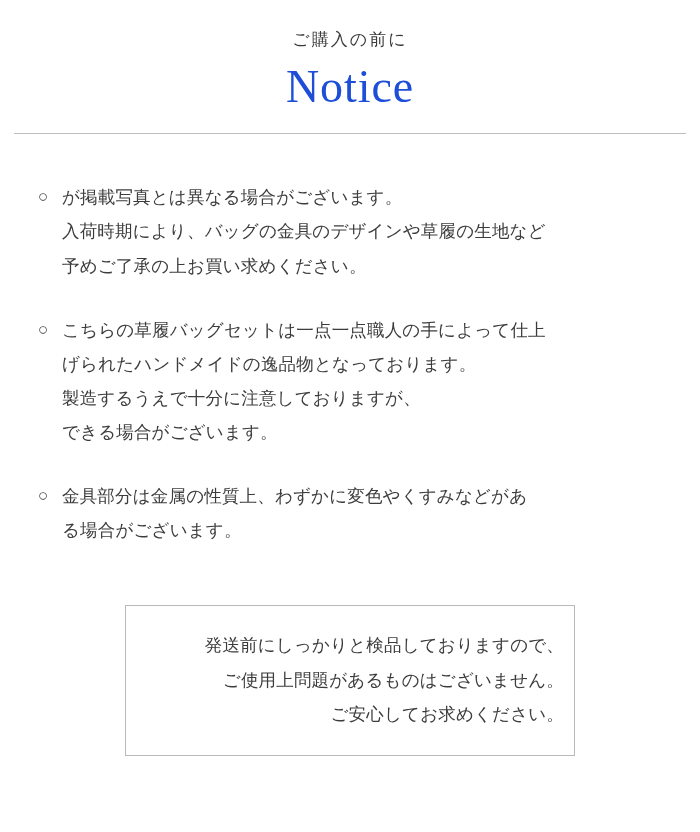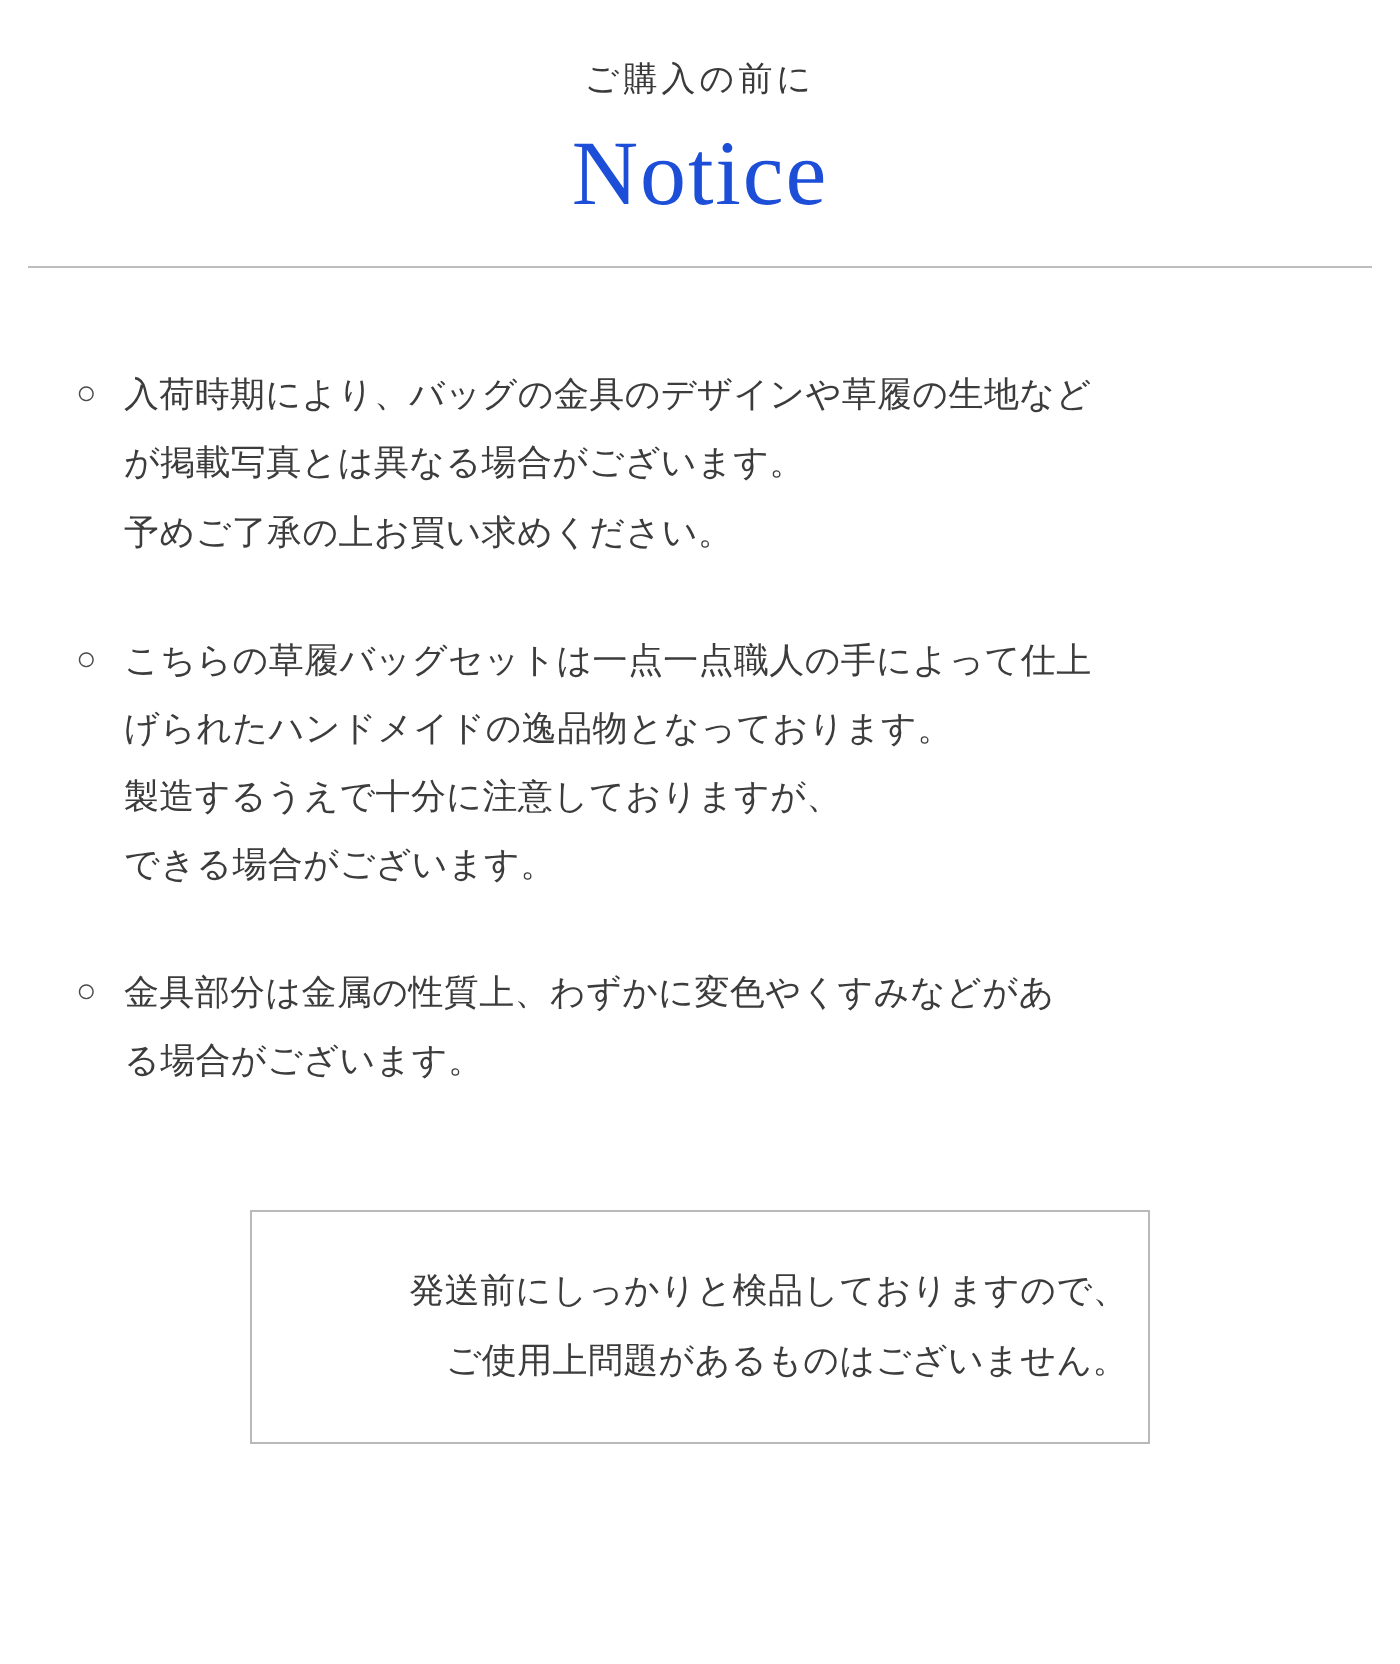--- a/index.html
+++ b/index.html
@@ -114,22 +114,22 @@
     <div class="header-sub">ご購入の前に</div>
     <div class="header-title">Notice</div>
     <div class="header-rule"></div>
   </div>
 
   <ul class="notice-list first-block">
 
     <li class="notice-item">
       <span class="notice-bullet">○</span>
       <div class="notice-lines">
+        <div class="notice-line">が掲載写真とは異なる場合がございます。</div>
         <div class="notice-line">入荷時期により、バッグの金具のデザインや草履の生地など</div>
-        <div class="notice-line">が掲載写真とは異なる場合がございます。</div>
         <div class="notice-line">予めご了承の上お買い求めください。</div>
       </div>
     </li>
 
     <li class="notice-item">
       <span class="notice-bullet">○</span>
       <div class="notice-lines">
         <div class="notice-line">こちらの草履バッグセットは一点一点職人の手によって仕上</div>
         <div class="notice-line">げられたハンドメイドの逸品物となっております。</div>
         <div class="notice-line">製造するうえで十分に注意しておりますが、</div>
@@ -144,16 +144,17 @@
         <div class="notice-line">る場合がございます。</div>
       </div>
     </li>
 
   </ul>
 
   <div class="note-box-wrap">
     <div class="note-box">
       <div class="note-line">発送前にしっかりと検品しておりますので、</div>
       <div class="note-line">ご使用上問題があるものはございません。</div>
+      <div class="note-line">ご安心してお求めください。</div>
     </div>
   </div>
 
 </div>
 
 </body></html>

